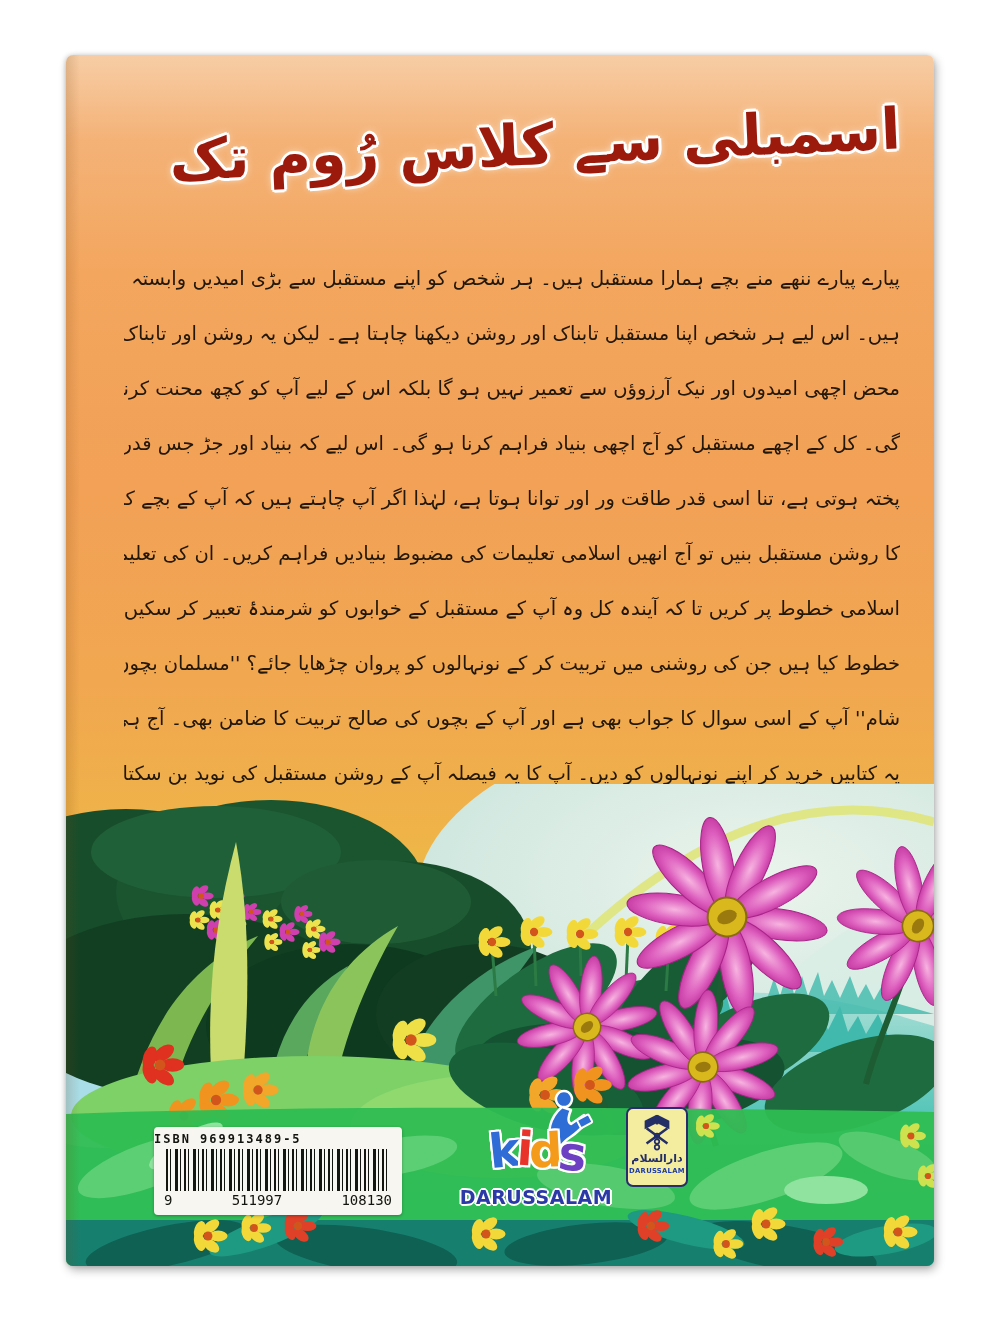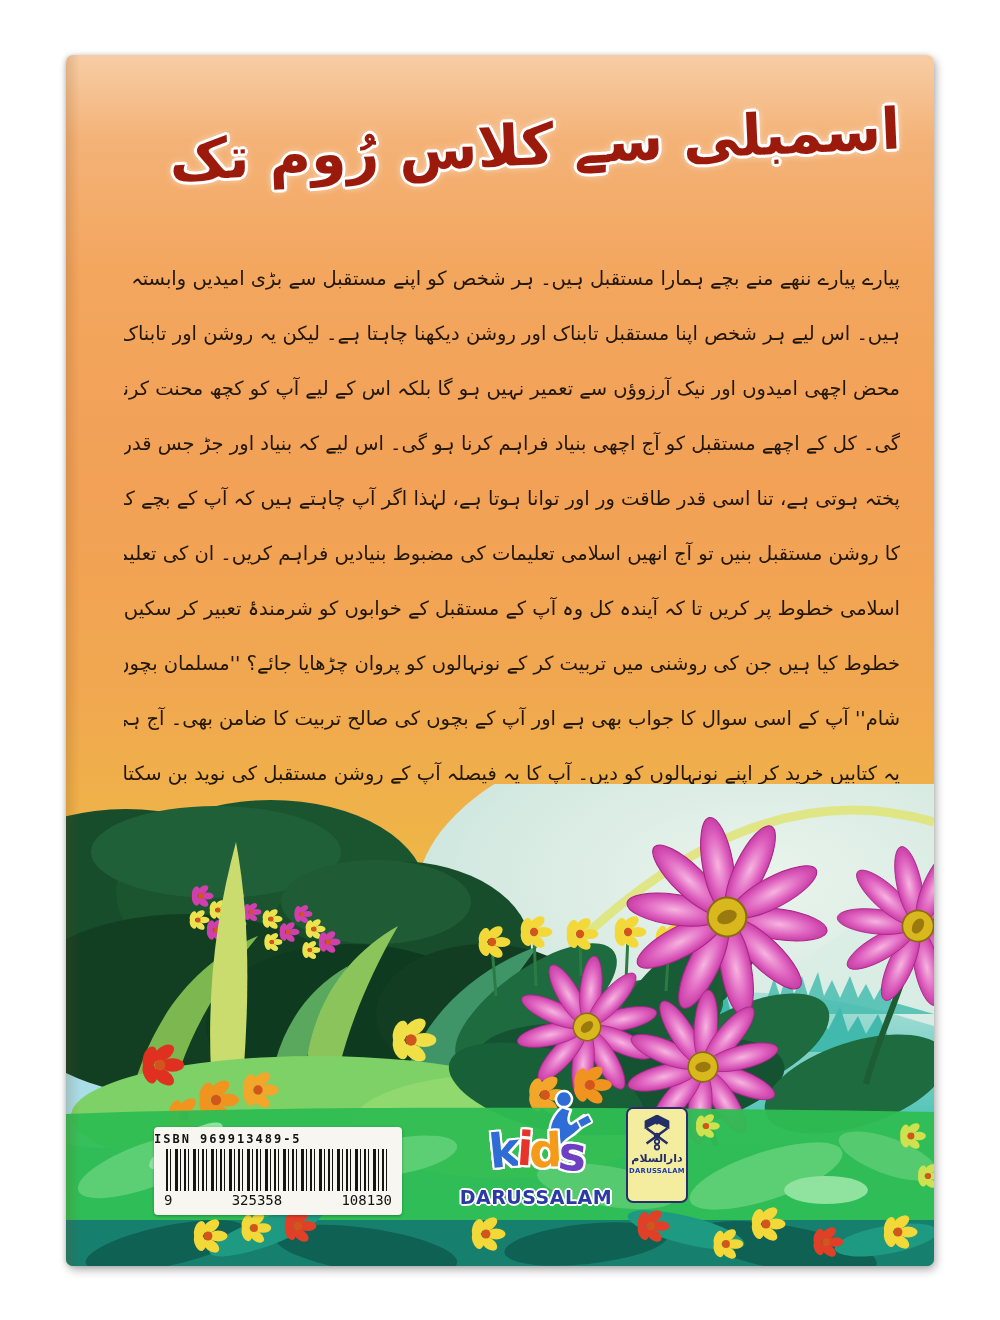--- a/index.html
+++ b/index.html
@@ -50,21 +50,21 @@
   .kids-word{margin-top:0;font-size:19px;font-weight:800;color:#2b3aa6;letter-spacing:.5px;
       text-shadow:-2px 0 0 #fff,2px 0 0 #fff,0 -2px 0 #fff,0 2px 0 #fff,
                   -1px -1px 0 #fff,1px 1px 0 #fff,-1px 1px 0 #fff,1px -1px 0 #fff;}
   
   .pub{position:absolute;left:552px;top:1052px;width:240px;display:flex;align-items:flex-start;z-index:10;}
   .pub-text{width:168px;text-align:center;direction:rtl;}
   .pub-name{font-size:41px;line-height:50px;font-weight:bold;color:#ffffff;
             text-shadow:0 2px 4px rgba(10,70,50,.55);}
   .pub-tagline{margin-top:8px;font-size:12.5px;color:#ffffff;white-space:nowrap;
             text-shadow:0 1px 2px rgba(10,70,50,.55);}
-  .emblem{width:62px;height:96px;margin-left:8px;background:#f4eda0;border:2px solid #272e6b;
+  .emblem{width:62px;height:80px;margin-left:8px;background:#f4eda0;border:2px solid #272e6b;
           border-radius:7px;box-sizing:border-box;display:flex;flex-direction:column;
           align-items:center;justify-content:flex-start;padding-top:4px;}
   .emblem-urdu{font-size:11px;line-height:12px;color:#232d66;font-weight:bold;direction:rtl;}
   .emblem-en{font-size:6.8px;font-weight:800;color:#1c3cae;letter-spacing:.3px;margin-top:2px;}
 </style>
 </head>
 <body>
 
 <div class="page">
   <div class="cover">
@@ -259,21 +259,21 @@
         <use href="#mf" fill="#e04028" transform="translate(760,458) scale(1.5)"></use>
         <use href="#mf" fill="#f2d838" transform="translate(832,448) scale(1.7)"></use>
       </g>
     </svg>
 
     <div class="isbn">
       <div class="isbn-text">ISBN 969913489-5</div>
       <div class="barcode"></div>
       <div class="isbn-digits">
         <span>9</span>
-        <span>325358</span>
+        <span>511997</span>
         <span>108130</span>
       </div>
     </div>
 
     <div class="kids">
       <svg class="child" width="62" height="62" viewBox="0 0 62 62">
         <path d="M30 4 a8 8 0 1 1 -0.1 0 Z
                  M18 58 C12 46 16 30 28 20 L37 23 C34 30 33 35 37 37 L50 28 L55 34 L43 45
                  C38 50 31 52 28 58 Z" fill="#2e6cd6" stroke="#ffffff" stroke-width="2.5" stroke-linejoin="round"></path>
         <rect x="44" y="30" width="13" height="9" rx="1.5" transform="rotate(-28 50 34)" fill="#2e6cd6" stroke="#ffffff" stroke-width="2"></rect>

